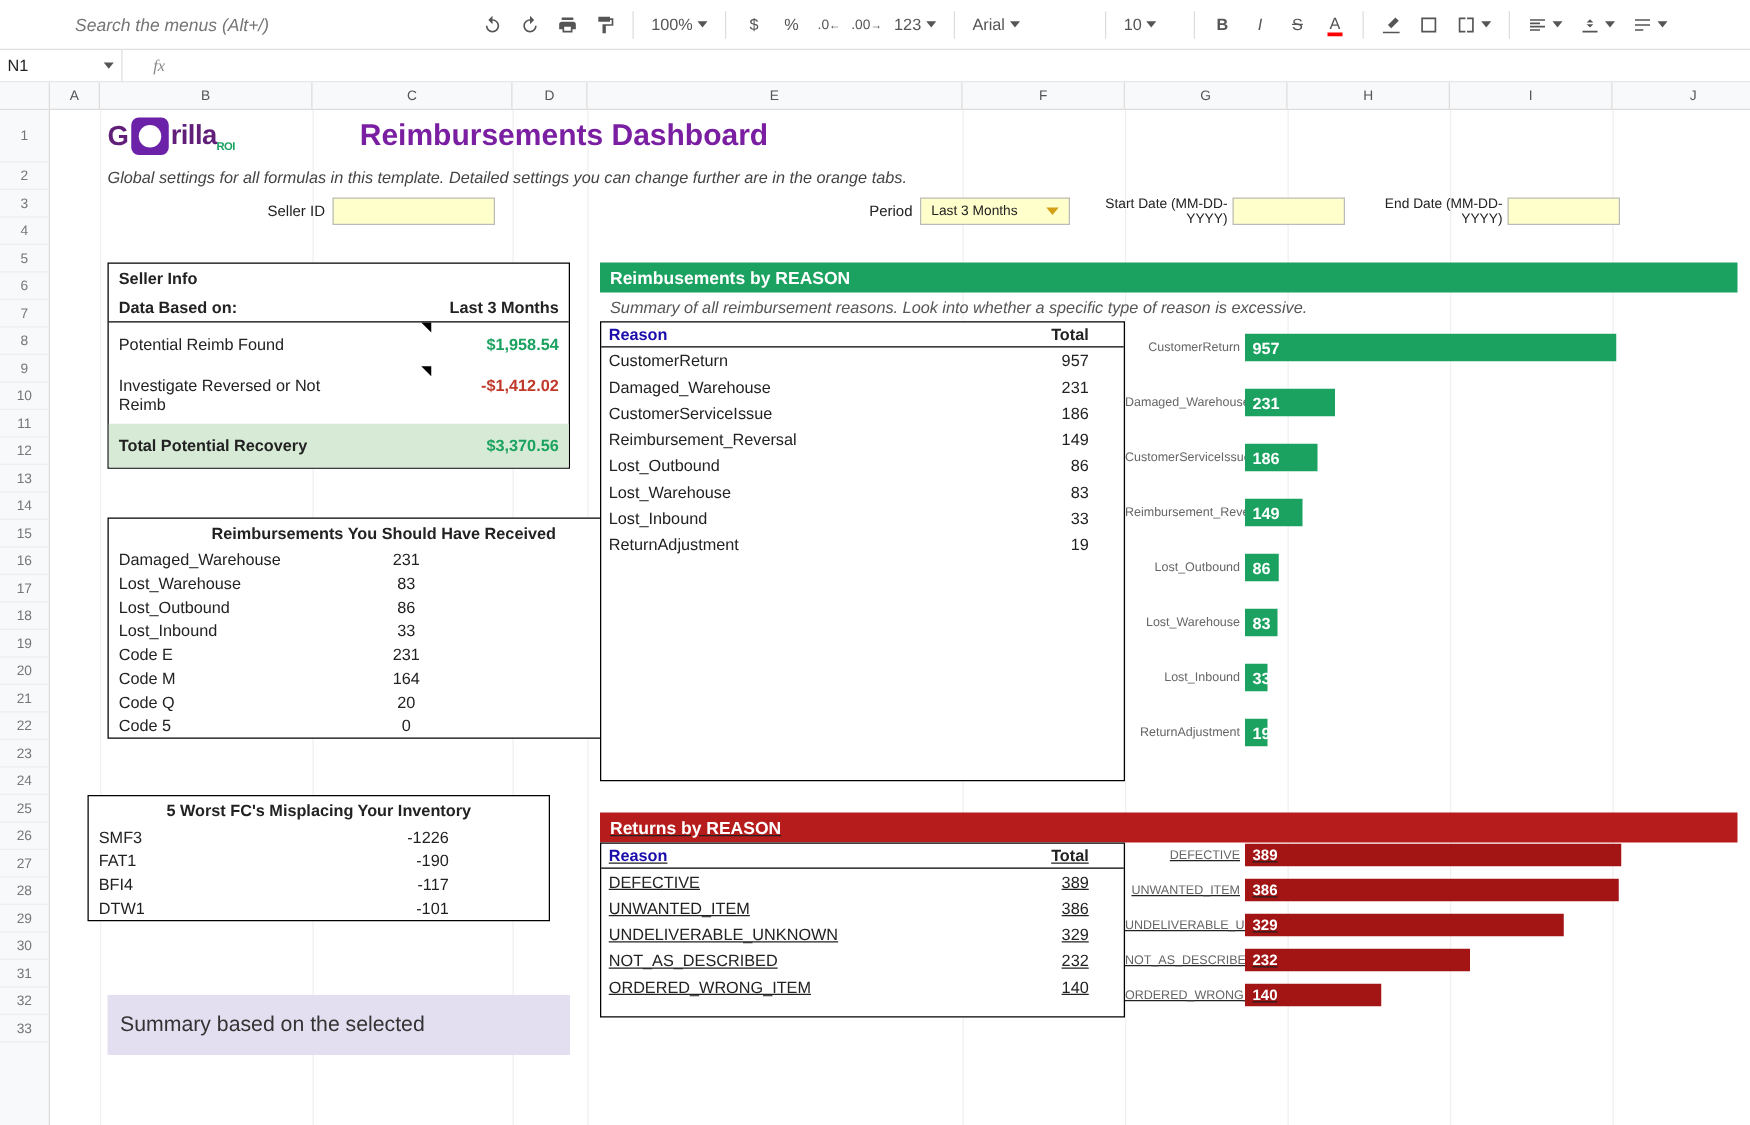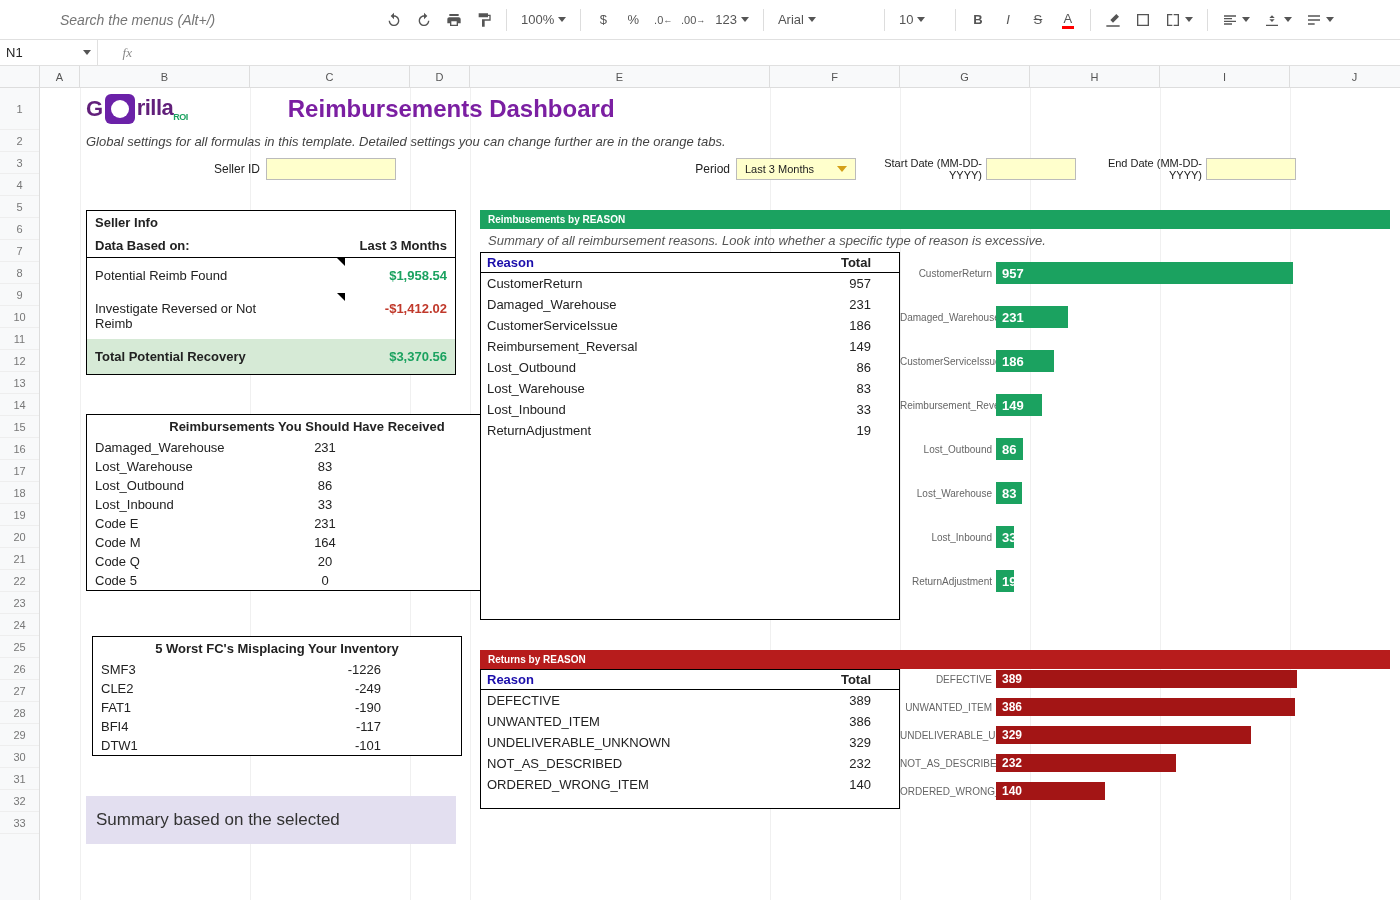--- a/index.html
+++ b/index.html
@@ -61,27 +61,27 @@
   .green { color:#1ba260; font-weight:700;}
   .red { color:#c0392b; font-weight:700;}
   .totalrow { background:#d6ead6; font-weight:700; padding:10px 8px;}
   
   .should-have { left:46px; top:326px; width:442px; }
   .sh-head { font-weight:700; text-align:center; padding:4px; }
   .sh-row { display:flex; padding:2px 8px; }
   .sh-row span:first-child{ flex:0 0 200px;}
   .sh-row span:last-child{ flex:0 0 60px; text-align:center;}
   
-  .worst-fc { left:52px; top:548px; width:370px; }
+  .worst-fc { left:30px; top:548px; width:370px; }
   
   .summary-note { left:46px; top:708px; width:370px; background:#e3dff0; padding:14px 10px; font-size:17px; color:#333;}
   
   
   .panel { position:absolute; }
-  .panel-hdr { color:#fff; font-weight:700; padding:4px 8px; font-size:10px;}
+  .panel-hdr { color:#fff; font-weight:700; padding:4px 8px; font-size:14px;}
   .g-hdr { background:#1ba260; }
   .r-hdr { background:#b71c1c; }
   .panel-sub { font-style:italic; color:#555; padding:4px 8px; }
   .tbl-box { border:1px solid #000; background:#fff; }
   .tbl-head { display:flex; font-weight:700; border-bottom:1px solid #000; }
   .tbl-head .reason-col{ color:#1a0dab; }
   .tbl-row { display:flex; padding:1px 0;}
   .reason-col { flex:0 0 300px; padding:2px 6px;}
   .total-col { flex:0 0 100px; text-align:right; padding:2px 10px 2px 0;}
   
@@ -364,24 +364,20 @@
     </div>
 
     <div class="overlay block worst-fc">
       <div class="sh-head">5 Worst FC's Misplacing Your Inventory</div>
       <div id="fc-rows">
           <div class="sh-row">
             <span>SMF3</span>
             <span style="flex:0 0 80px; text-align:right;">-1226</span>
           </div>
           <div class="sh-row">
-            <span>CLE2</span>
-            <span style="flex:0 0 80px; text-align:right;">-249</span>
-          </div>
-          <div class="sh-row">
             <span>FAT1</span>
             <span style="flex:0 0 80px; text-align:right;">-190</span>
           </div>
           <div class="sh-row">
             <span>BFI4</span>
             <span style="flex:0 0 80px; text-align:right;">-117</span>
           </div>
           <div class="sh-row">
             <span>DTW1</span>
             <span style="flex:0 0 80px; text-align:right;">-101</span>
@@ -465,21 +461,21 @@
               <div class="bar g" style="width:18px;">33</div>
             </div>
             <div class="bar-row">
               <div class="bar-lbl">ReturnAdjustment</div>
               <div class="bar g" style="width:18px;">19</div>
             </div>
           </div>
       </div>
     </div>
 
-    <div class="panel" style="left:440px; top:562px; right:10px;">
+    <div class="panel" style="left:440px; top:562px; right:10px;text-decoration:underline;">
       <div class="panel-hdr r-hdr">Returns by REASON</div>
       <div style="display:flex;">
         <div class="tbl-box" style="flex:0 0 420px;">
           <div class="tbl-head">
               <span class="reason-col">Reason</span>
               <span class="total-col">Total</span>
             </div>
           <div id="returns-rows">
               <div class="tbl-row">
                 <span class="reason-col">DEFECTIVE</span>

